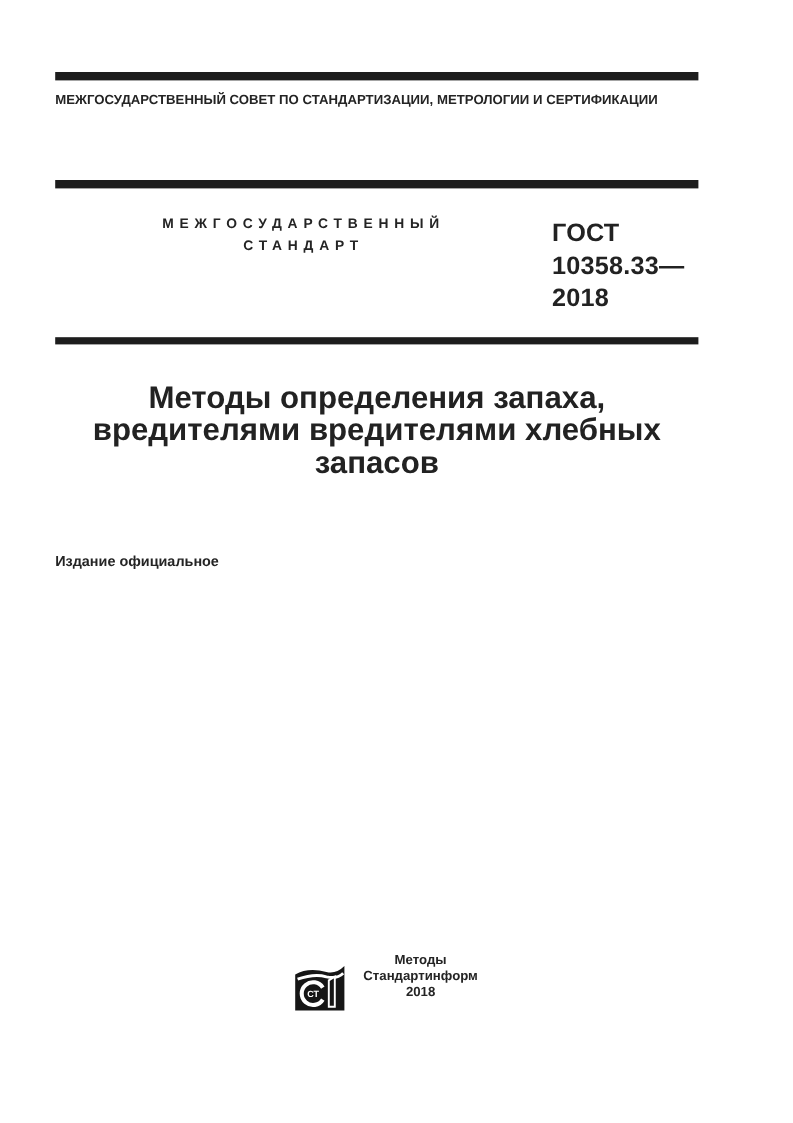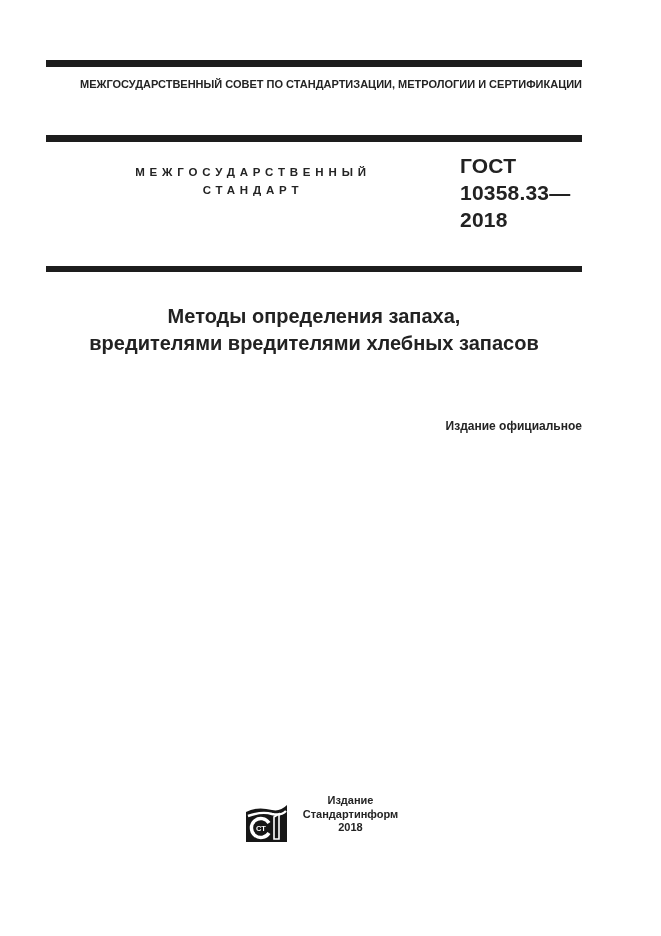--- a/index.html
+++ b/index.html
@@ -13,23 +13,23 @@
   }
   .content{
     position:absolute;left:46px;top:0;width:536px;
   }
   .rule{background:#1d1d1d;width:100%;}
   .rule-top{margin-top:60px;height:7px;}
   .rule-thick{height:7px;}
   .rule-medium{height:6px;}
   .council{
     box-sizing:border-box;
-    height:68px;
+    height:83px;
     padding-top:9px;
-    text-align:right;
+    text-align:left;
     font-weight:bold;
     font-size:11px;
     line-height:16px;
     color:#242424;
   }
   .council .en-line{margin-top:2px;}
   .band{
     height:124px;
     display:flex;
     align-items:flex-start;
@@ -39,46 +39,46 @@
     padding-top:21px;
     text-align:center;
     font-weight:bold;
     font-size:11.5px;
     line-height:18px;
     letter-spacing:0.42em;
     color:#242424;
   }
   .band-right{
     flex:1;
-    padding-top:10px;
+    padding-top:24px;
     font-weight:bold;
     font-size:21px;
     line-height:27px;
     letter-spacing:0.2px;
     color:#222222;
   }
   .subject{
     margin-top:52px;
     text-align:center;
     font-weight:bold;
     font-size:23px;
     letter-spacing:0.6px;
     color:#222222;
   }
   .doc-title{
     margin-top:31px;
     text-align:center;
     font-weight:bold;
-    font-size:20px;
+    font-size:26px;
     line-height:27px;
     color:#222222;
   }
   .edition{
     margin-top:62px;
-    text-align:right;
+    text-align:left;
     font-weight:bold;
     font-size:12px;
     color:#242424;
   }
   .imprint{
     position:absolute;
     left:0;top:794px;width:661px;
     display:flex;
     justify-content:center;
     align-items:flex-start;
@@ -133,18 +133,18 @@
 
   <div class="imprint">
     <svg class="logo" width="46" height="42" viewBox="0 0 46 42">
       <path fill="#161616" d="M3 9 L3 39 L44 39 L44 2 Q37 9 29 7 Q14 3 3 9 Z"></path>
       <path fill="none" stroke="#ffffff" stroke-width="2.4" d="M5 13 Q19 8 29 11 Q38 13 43 8"></path>
       <path fill="none" stroke="#ffffff" stroke-width="3.4" d="M26 20 A9.5 9.5 0 1 0 26 30"></path>
       <text x="13" y="28" font-size="7.5" font-weight="bold" fill="#ffffff" font-family="Liberation Sans, sans-serif">СТ</text>
       <path fill="#161616" stroke="#ffffff" stroke-width="1.6" d="M31 14 L36 11 L36 36 L31 36 Z"></path>
     </svg>
     <div class="imprint-text">
-      <div>Издание</div>
+      <div>Методы</div>
       <div>Стандартинформ</div>
       <div>2018</div>
     </div>
   </div>
 </div>
 
 </body></html>

